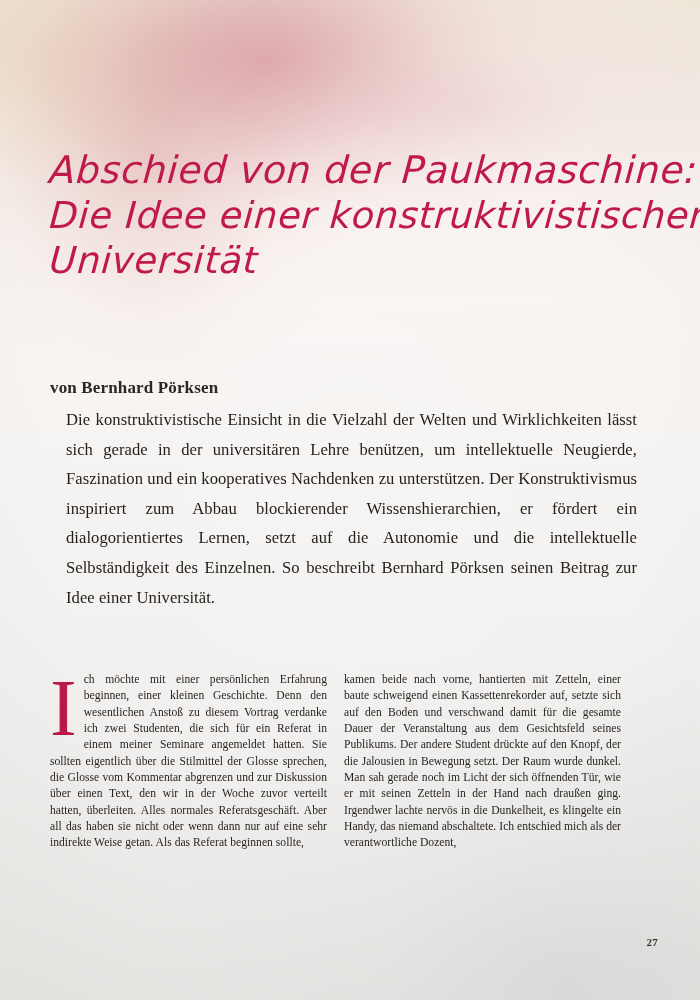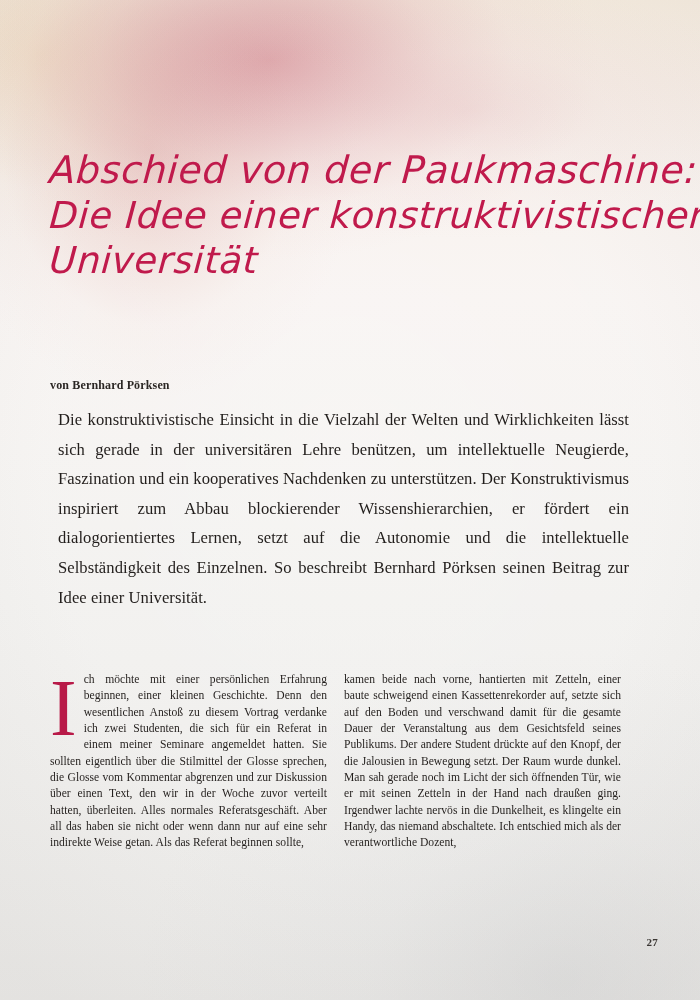--- a/index.html
+++ b/index.html
@@ -123,29 +123,29 @@
   .title-line.l2 { font-size: 37px; }
   .title-line.l3 { font-size: 37px; }
 
   
   #byline {
     position: absolute;
     left: 50px;
     top: 378px;
     font-family: "Liberation Serif", serif;
     font-weight: 700;
-    font-size: 12px;
+    font-size: 17px;
     letter-spacing: 0.15px;
     color: #2b2724;
   }
 
   
   #lead {
     position: absolute;
-    left: 58px;
+    left: 66px;
     top: 405px;
     width: 571px;
     font-family: "Liberation Serif", serif;
     font-size: 16.6px;
     line-height: 29.6px;
     text-align: justify;
     color: #221e1c;
     letter-spacing: 0.05px;
   }
 

